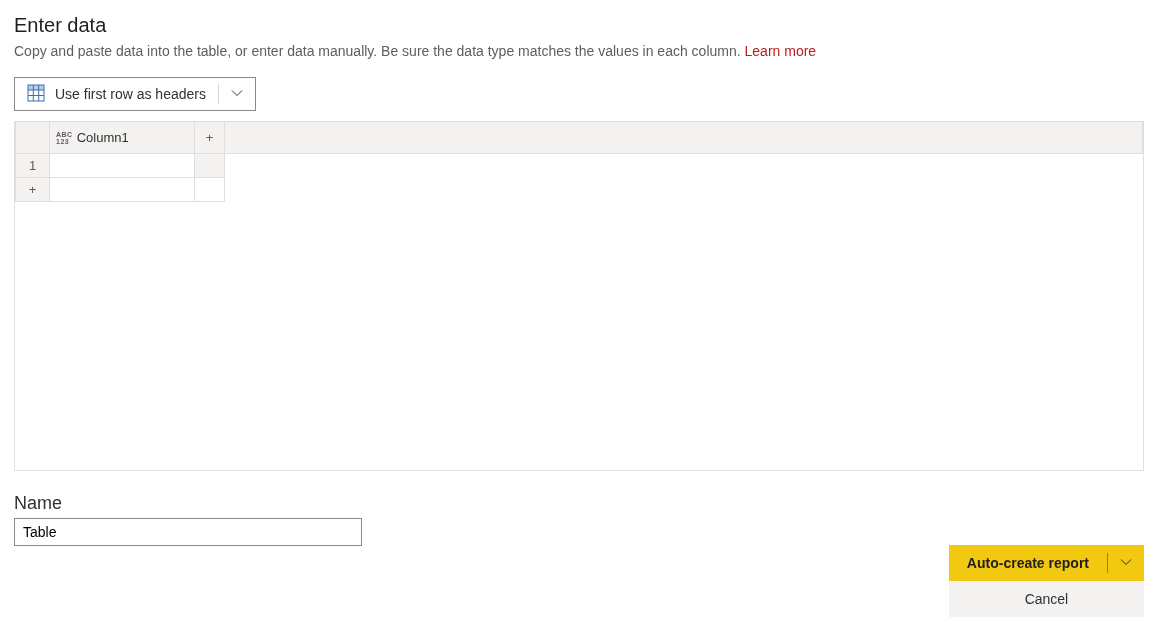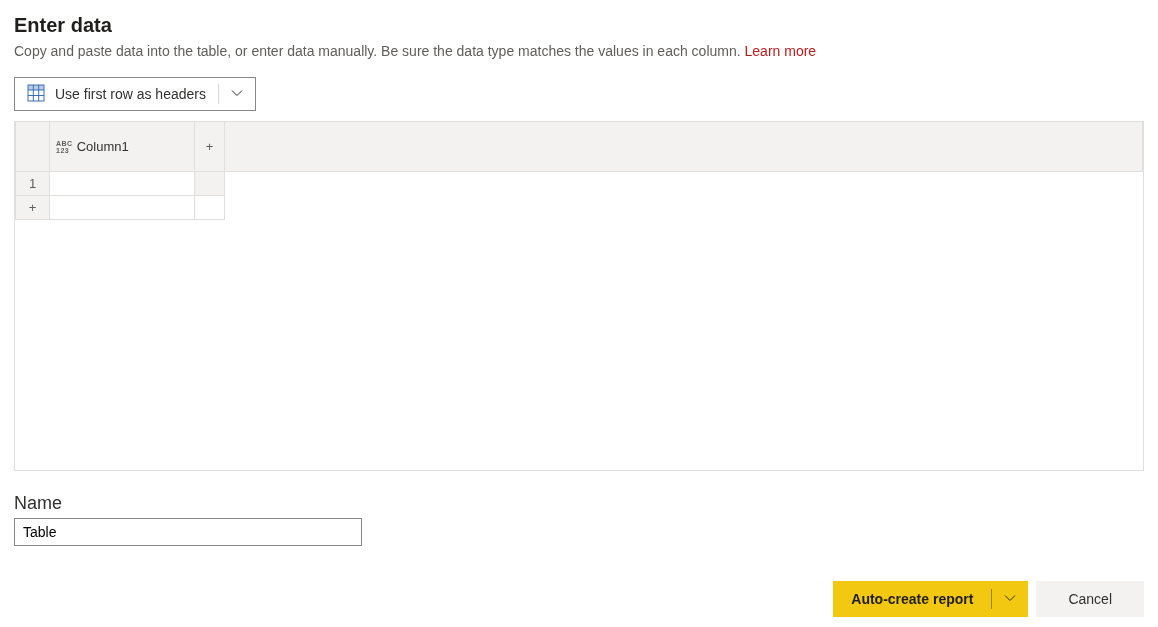--- a/index.html
+++ b/index.html
@@ -8,21 +8,21 @@
       font-size: 14px;
       color: #323130;
       background: #fff;
       width: 1158px;
       height: 627px;
       padding: 14px;
       position: relative;
     }
     .title {
       font-size: 20px;
-      font-weight: 700;
+      font-weight: 400;
       color: #201f1e;
       margin-bottom: 6px;
     }
     .description {
       font-size: 14px;
       color: #605e5c;
       margin-bottom: 18px;
     }
     .link {
       color: #b91c1c;
@@ -91,21 +91,21 @@
       font-size: 12px;
     }
     .corner {
       width: 34px;
       min-width: 34px;
       background: #f3f2f1 !important;
     }
     .col-header {
       width: 145px;
       min-width: 145px;
-      padding: 17px 6px;
+      padding: 8px 6px;
     }
     .col-header-inner {
       display: flex;
       align-items: center;
       gap: 4px;
     }
     .type-icon {
       display: flex;
       flex-direction: column;
       line-height: 7px;
@@ -146,21 +146,21 @@
       font-family: inherit;
       font-size: 14px;
       outline: none;
     }
 
     .footer {
       position: absolute;
       right: 14px;
       bottom: 10px;
       display: flex;
-      gap: 8px;
+      flex-direction: column;
     }
     .btn-primary-group {
       display: inline-flex;
       align-items: stretch;
       background: #f2c811;
       height: 36px;
     }
     .btn-primary-main {
       display: flex;
       align-items: center;

